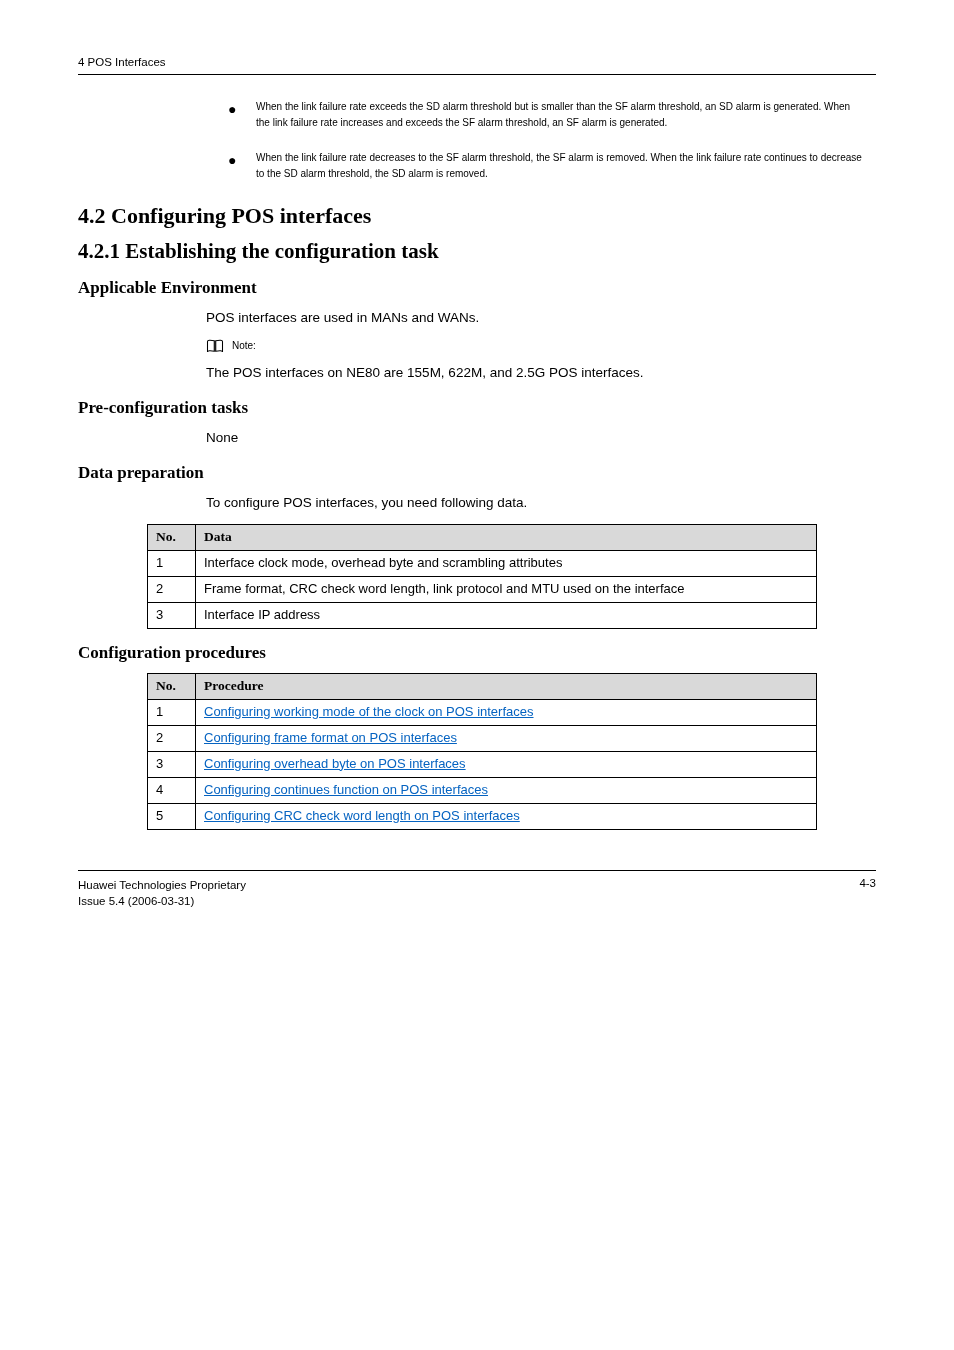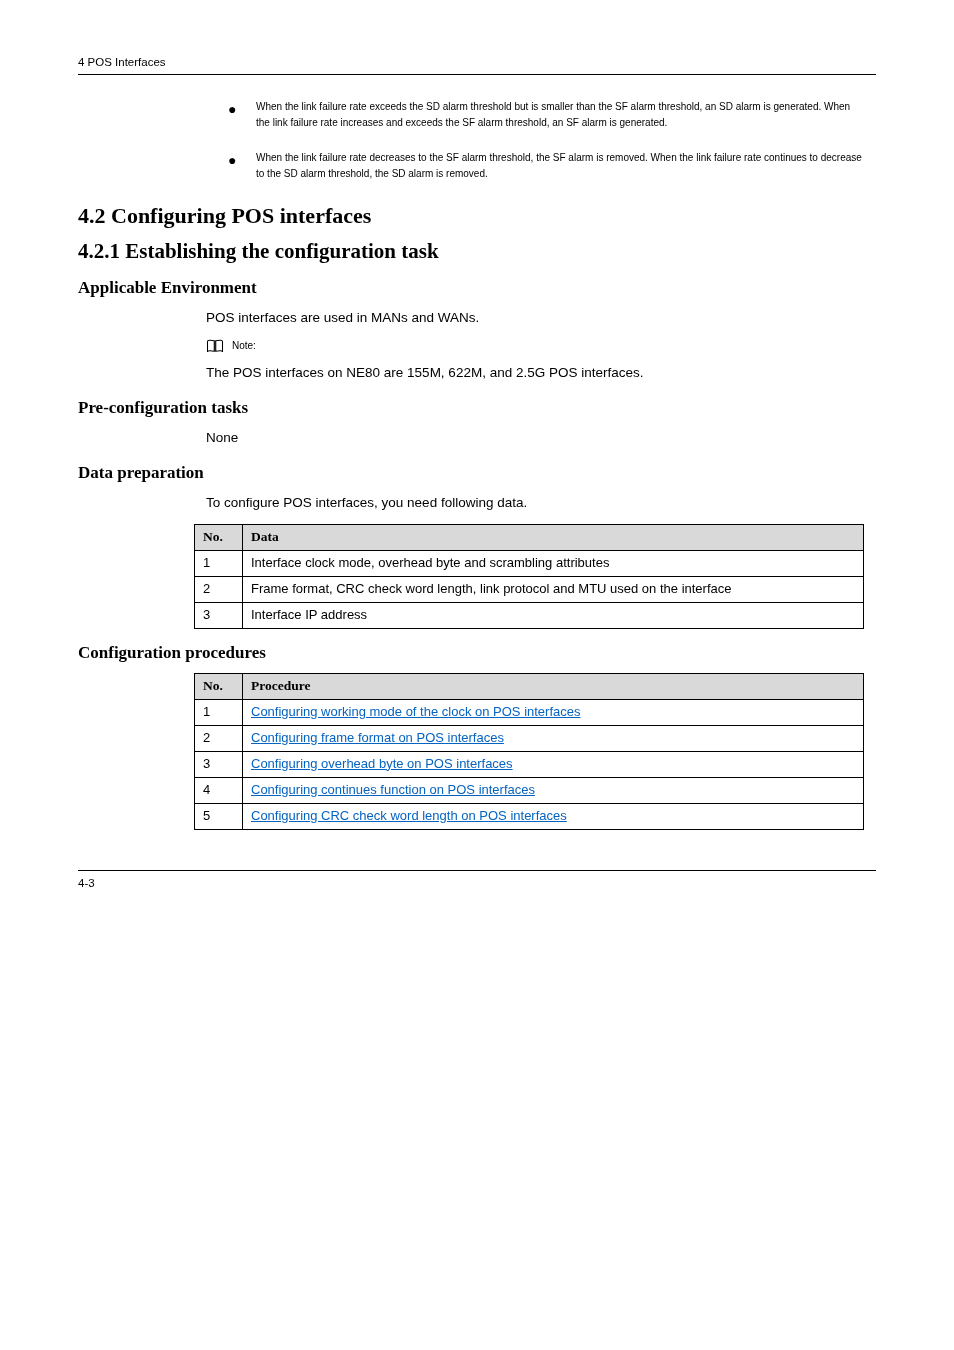--- a/index.html
+++ b/index.html
@@ -44,21 +44,21 @@
     .note-row {
       display: flex;
       align-items: center;
       margin-left: 128px;
       margin-top: 8px;
       margin-bottom: 10px;
       gap: 8px;
     }
     .note-label { font-size: 10px; font-family: Arial, Helvetica, sans-serif; }
     table.data {
-      margin-left: 116px;
+      margin-left: 69px;
       width: calc(100% - 128px);
       border-collapse: collapse;
       margin-bottom: 14px;
     }
     table.data th, table.data td {
       border: 1px solid #000;
       padding: 4px 8px;
       font-size: 13.5px;
       font-family: Georgia, 'Times New Roman', serif;
       text-align: left;
@@ -180,14 +180,18 @@
     </tr>
     <tr>
       <td>5</td>
       <td><span class="link">Configuring CRC check word length on POS interfaces</span></td>
     </tr>
   </tbody>
 </table>
 
 <hr class="footer-rule">
 <div class="footer-row">
+  <div class="footer-left">
+    <div>Huawei Technologies Proprietary</div>
+    <div>Issue 5.4 (2006-03-31)</div>
+  </div>
   <div class="footer-right">4-3</div>
 </div>
 
 </body></html>

